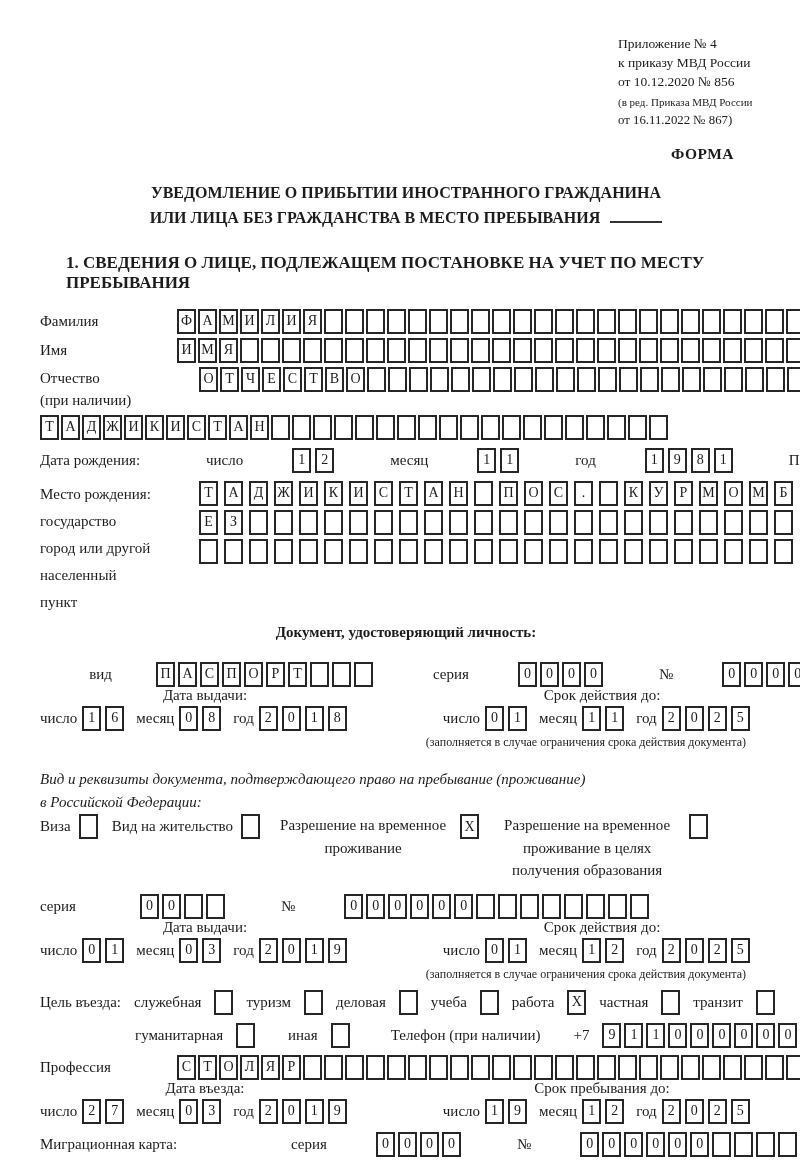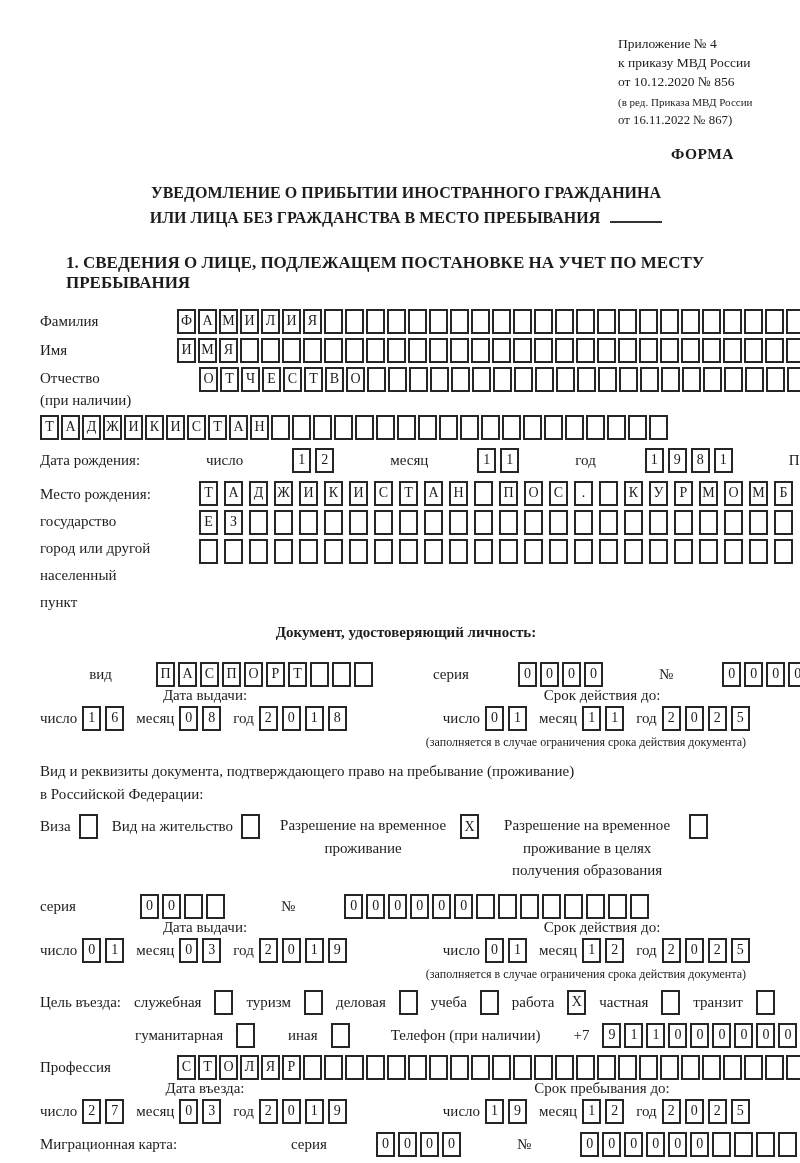--- a/index.html
+++ b/index.html
@@ -41,24 +41,24 @@
   
   .dheads{display:flex;margin-top:0;justify-content:space-between;}
   .dh1{width:330px;text-align:center;}
   .dh2{width:340px;text-align:center;margin-left:46px;}
   .dates{display:flex;align-items:center;margin-top:2px;}
   .dgroup{display:flex;align-items:center;}
   .dgroup.rgt{margin-left:96px;}
   .note{font-size:12px;margin-top:4px;}
   .note.right{text-align:right;padding-right:26px;}
 
-  .intro{margin-top:10px;line-height:1.55;}
+  .intro{margin-top:18px;line-height:1.55;font-style:italic;}
 
   
-  .optrow{display:flex;align-items:flex-start;margin-top:8px;gap:14px;}
+  .optrow{display:flex;align-items:flex-start;margin-top:0;gap:14px;}
   .opt{display:flex;align-items:center;gap:8px;}
   .opt.multi{align-items:flex-start;}
   .optlabel.c175{display:inline-block;width:178px;text-align:center;line-height:1.5;}
   .optlabel.c185{display:inline-block;width:188px;text-align:center;line-height:1.5;}
 
   
   .purprow{display:flex;align-items:center;margin-top:8px;gap:13px;flex-wrap:nowrap;}
   .purprow .plabel{flex:0 0 auto;}
   .indent95{margin-left:95px;}
   .ml28{margin-left:28px;} .ml20{margin-left:20px;} .ml55{margin-left:55px;}

